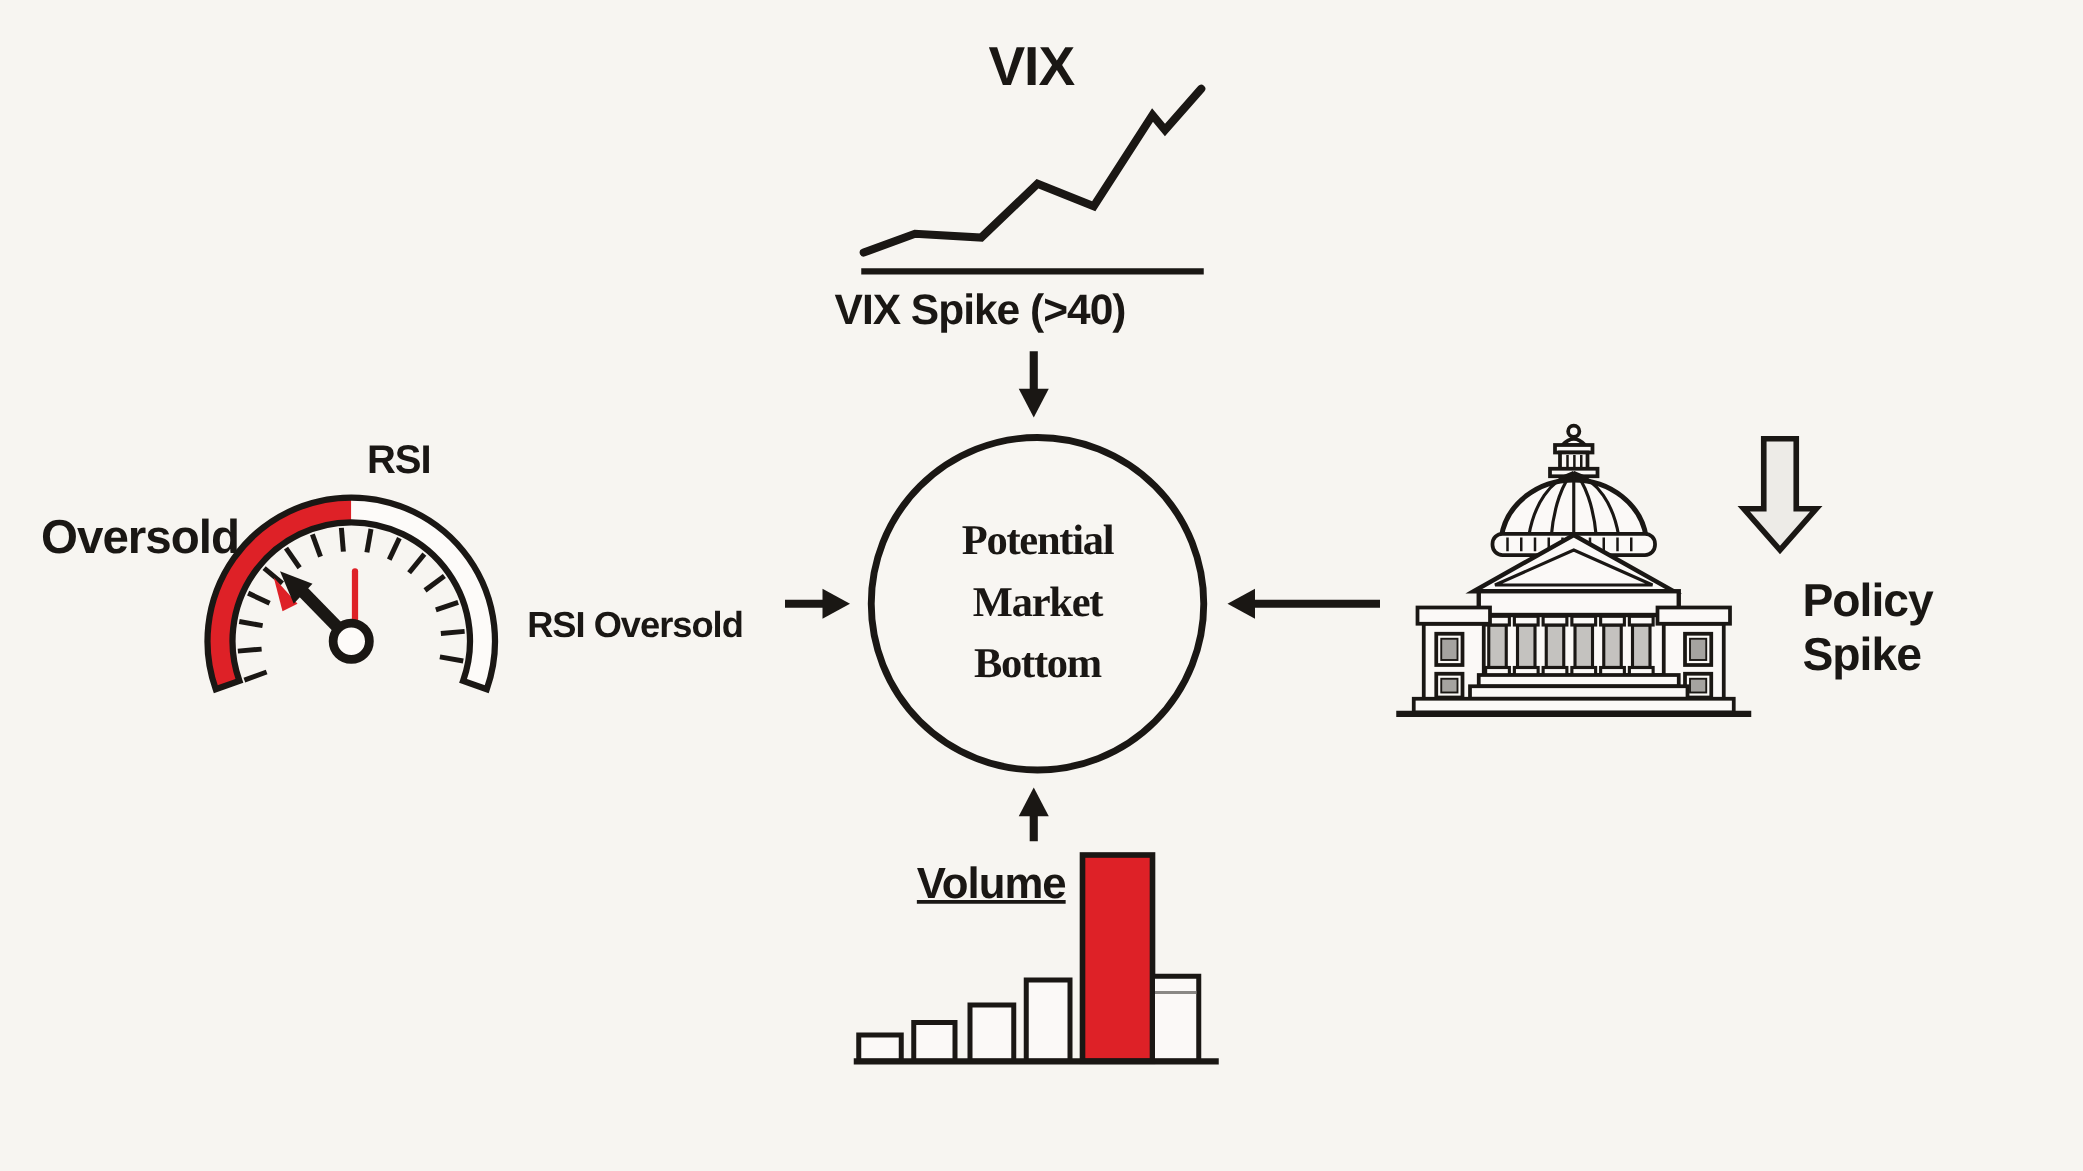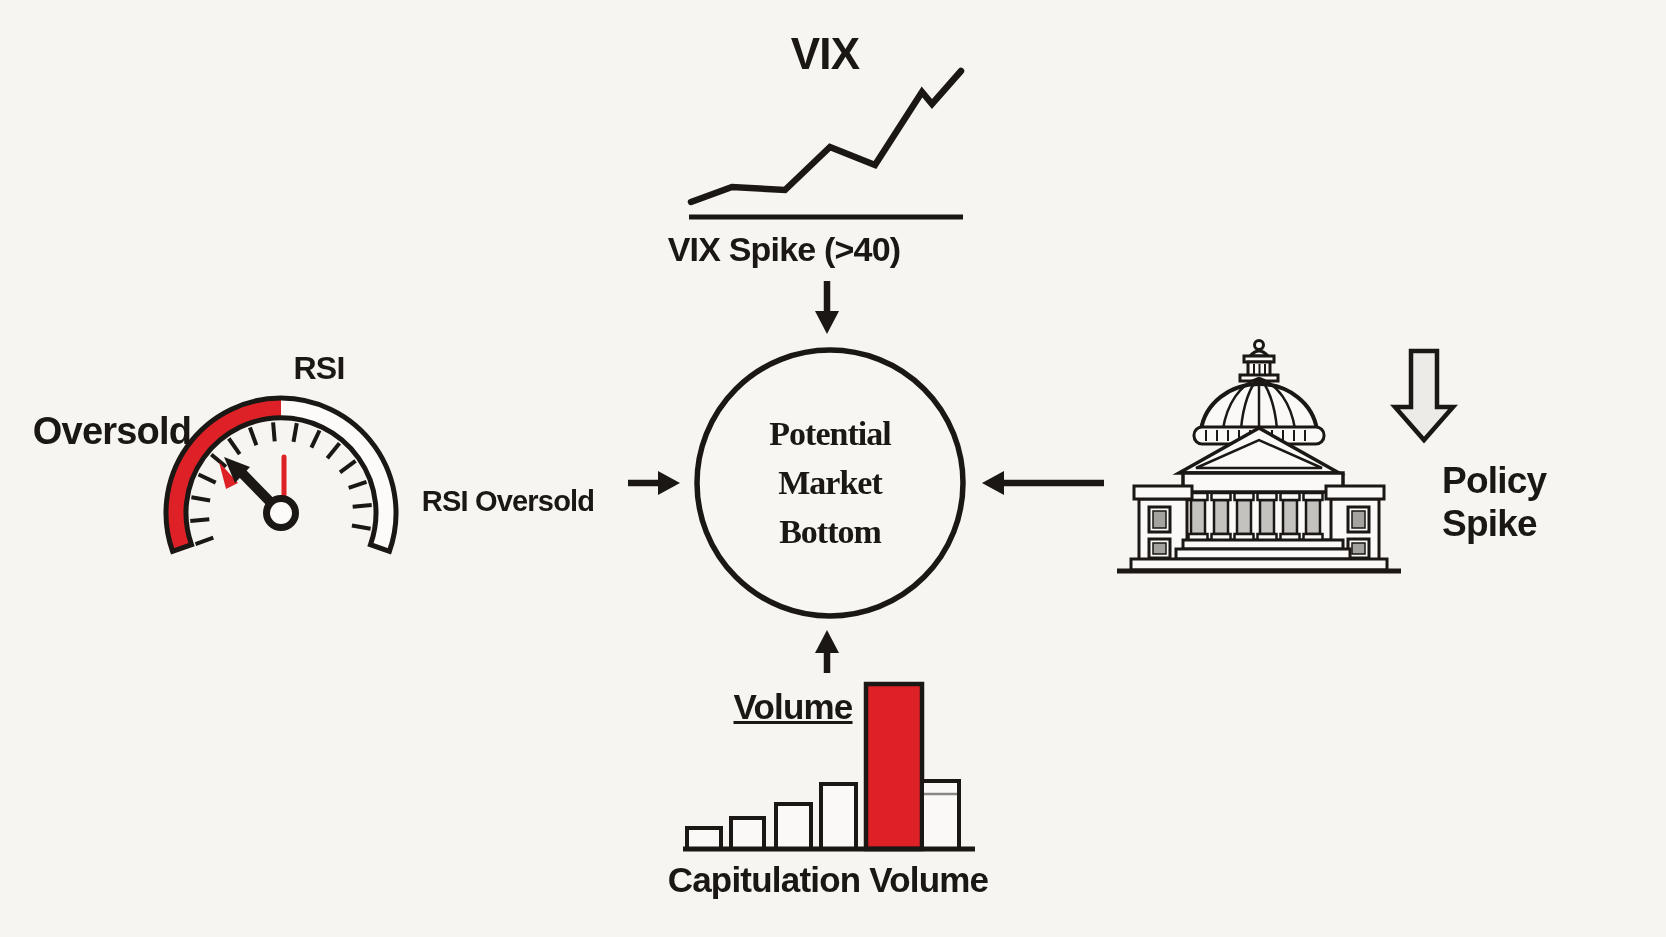--- a/index.html
+++ b/index.html
@@ -202,14 +202,13 @@
     <div>Market</div>
     <div>Bottom</div>
   </div>
 
   <div class="label lbl-policy">
     <div>Policy</div>
     <div>Spike</div>
   </div>
 
   <div class="label lbl-volume-title">Volume</div>
-  <div class="label lbl-volume-caption">Capitulation Volume</div>
 </div>
 
 </body></html>

